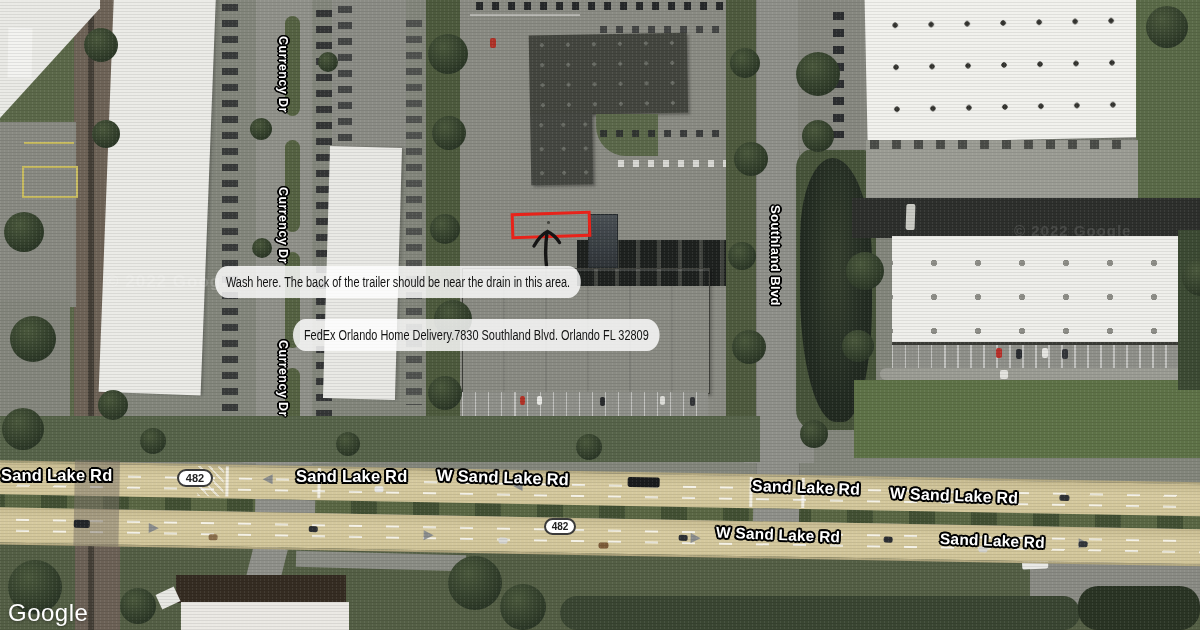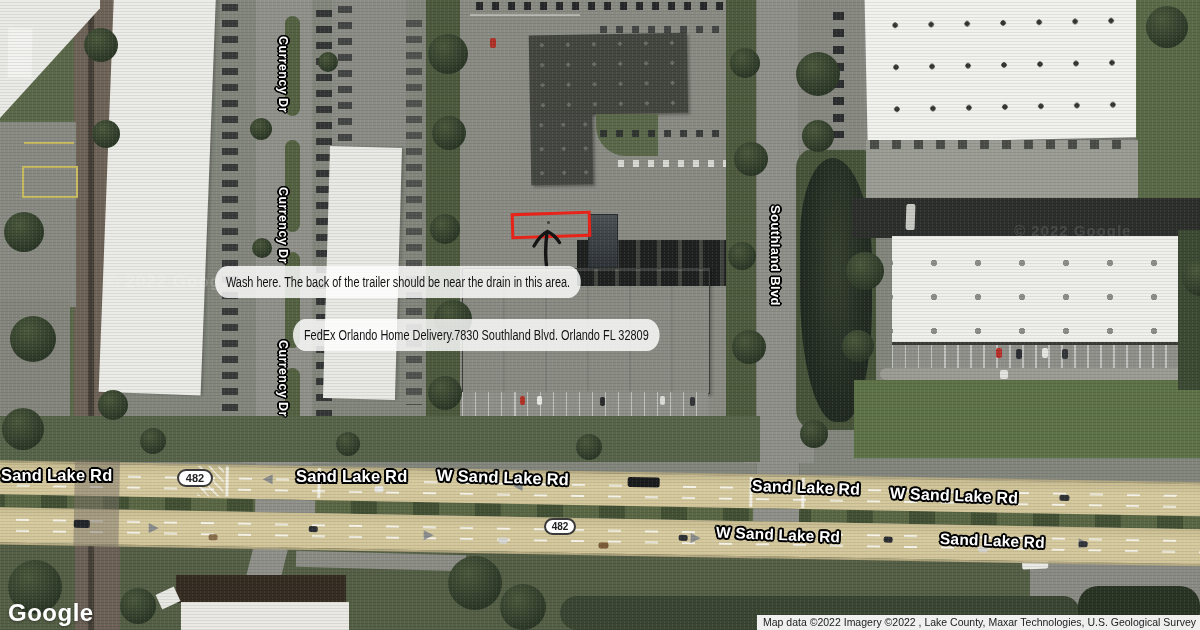--- a/index.html
+++ b/index.html
@@ -232,16 +232,15 @@
   <div class="rlabel" style="left:890px;top:487px;font-size:16px;transform:rotate(2.3deg);">W Sand Lake Rd</div>
   <div class="shield" style="left:544px;top:518px;width:28px;height:13px;font-size:10px;">482</div>
   <div class="rlabel" style="left:716px;top:526px;font-size:15.5px;transform:rotate(2.3deg);">W Sand Lake Rd</div>
   <div class="rlabel" style="left:940px;top:532px;font-size:15.5px;transform:rotate(2.3deg);">Sand Lake Rd</div>
 
   <div class="vlabel" style="left:290px;top:36px;">Currency Dr</div>
   <div class="vlabel" style="left:290px;top:187px;">Currency Dr</div>
   <div class="vlabel" style="left:290px;top:340px;">Currency Dr</div>
   <div class="vlabel" style="left:783px;top:205px;font-size:13px;">Southland Blvd</div>
 
-  <div class="abs" style="left:8px;top:599px;z-index:50;color:#fff;font-size:24px;font-weight:bold;letter-spacing:.5px;text-shadow:0 1px 3px rgba(0,0,0,.4);">Google</div>
-  <div class="abs" style="right:0;bottom:0;z-index:50;height:15px;background:rgba(255,255,255,.92);color:#202124;font-size:10.5px;line-height:15px;padding:0 4px 0 6px;white-space:nowrap;">Map data ©2022 Imagery ©2022 , Lake County, Maxar Technologies, U.S. Geological Survey</div>
+  <div class="abs" style="left:8px;top:599px;z-index:50;color:#fff;font-size:24px;font-weight:normal;letter-spacing:.5px;text-shadow:0 1px 3px rgba(0,0,0,.4);">Google</div>
 
 </div>
 
 </body></html>

